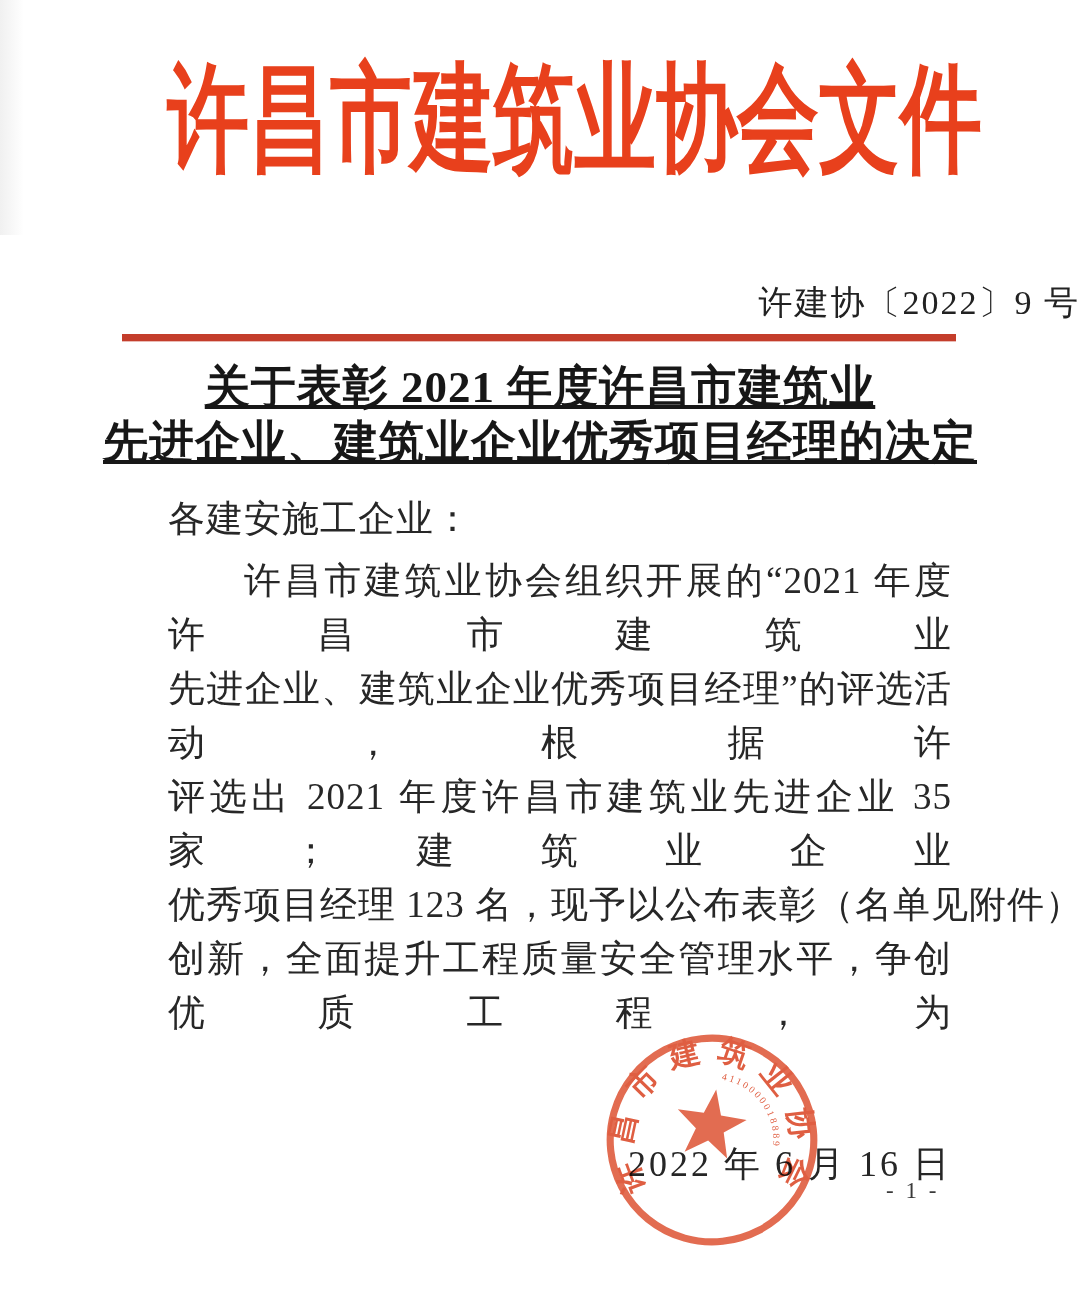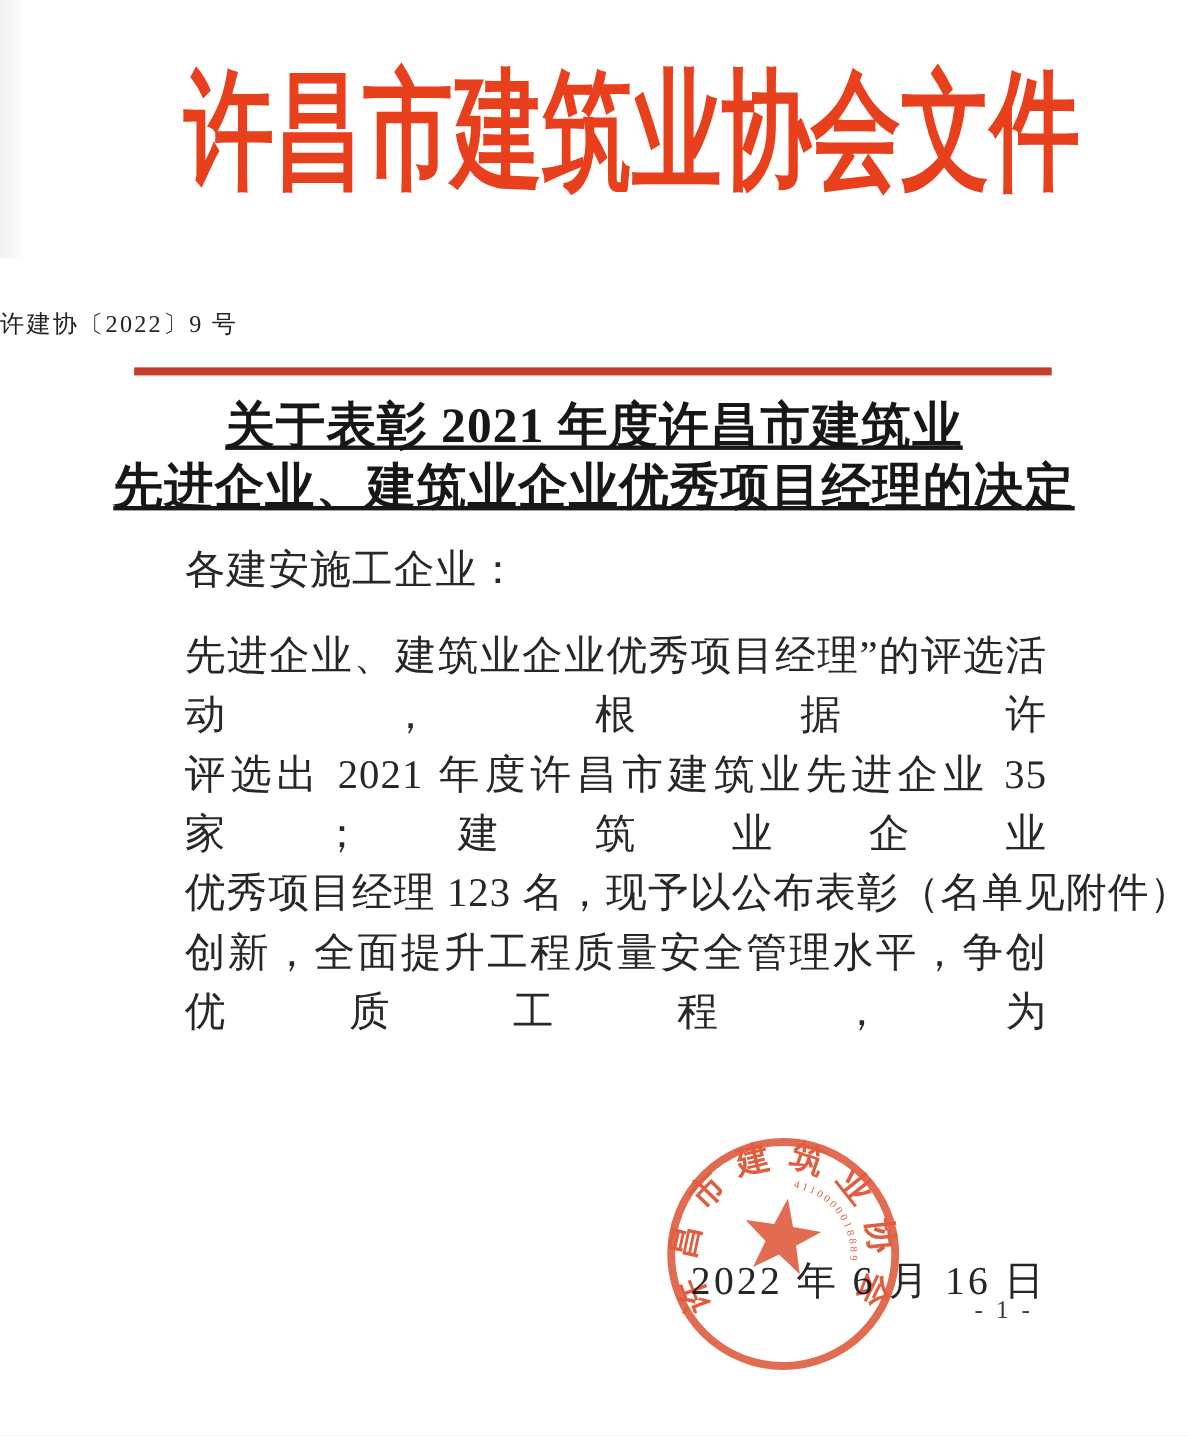--- a/index.html
+++ b/index.html
@@ -24,22 +24,22 @@
     font-size:118px;
     line-height:160px;
     color:#e8401c;
     white-space:nowrap;
     transform:scaleX(0.69);
     transform-origin:50% 50%;
     letter-spacing:0px;
   }
   .doc-number{
     position:absolute;top:280px;left:0;width:100%;
-    text-align:left;
-    font-size:22px;
+    text-align:right;
+    font-size:34px;
     color:#222;
     letter-spacing:2px;
   }
   .red-rule{
     position:absolute;top:334px;left:122px;width:834px;height:7px;
     background:#c43d2b;
     box-shadow:0 1px 0 rgba(196,61,43,.35);
   }
   .doc-title{
     position:absolute;top:360px;left:0;width:100%;
@@ -51,21 +51,21 @@
     letter-spacing:1px;
     text-decoration:underline;
   }
   .body-text{
     position:absolute;top:492px;left:168px;width:784px;
     font-size:37px;
     line-height:54px;
     color:#272727;
     letter-spacing:1px;
   }
-  .salutation{margin-bottom:24px;}
+  .salutation{margin-bottom:8px;}
   .bline{white-space:nowrap;}
   .bline.justify{text-align:justify;text-align-last:justify;white-space:normal;}
   .bline.indent{text-indent:76px;}
   .date-line{
     position:absolute;top:1112px;left:628px;
     font-size:36px;
     letter-spacing:3px;
     color:#262626;
     white-space:nowrap;
     margin-top:28px;
@@ -103,20 +103,21 @@
   <div class="red-rule"></div>
 
   <div class="doc-title">
     <div>关于表彰 2021 年度许昌市建筑业</div>
     <div>先进企业、建筑业企业优秀项目经理的决定</div>
   </div>
 
   <div class="body-text">
     <div class="bline salutation">各建安施工企业：</div>
 
+    <div class="bline justify indent">许昌市建筑业协会组织开展的“2021 年度许昌市建筑业</div>
     <div class="bline justify">先进企业、建筑业企业优秀项目经理”的评选活动，根据许</div>
     <div class="bline justify">评选出 2021 年度许昌市建筑业先进企业 35 家；建筑业企业</div>
     <div class="bline">优秀项目经理 123 名，现予以公布表彰（名单见附件）。</div>
 
     <div class="bline justify">创新，全面提升工程质量安全管理水平，争创优质工程，为</div>
 
   </div>
 
   <div class="date-line">2022 年 6 月 16 日</div>
 

